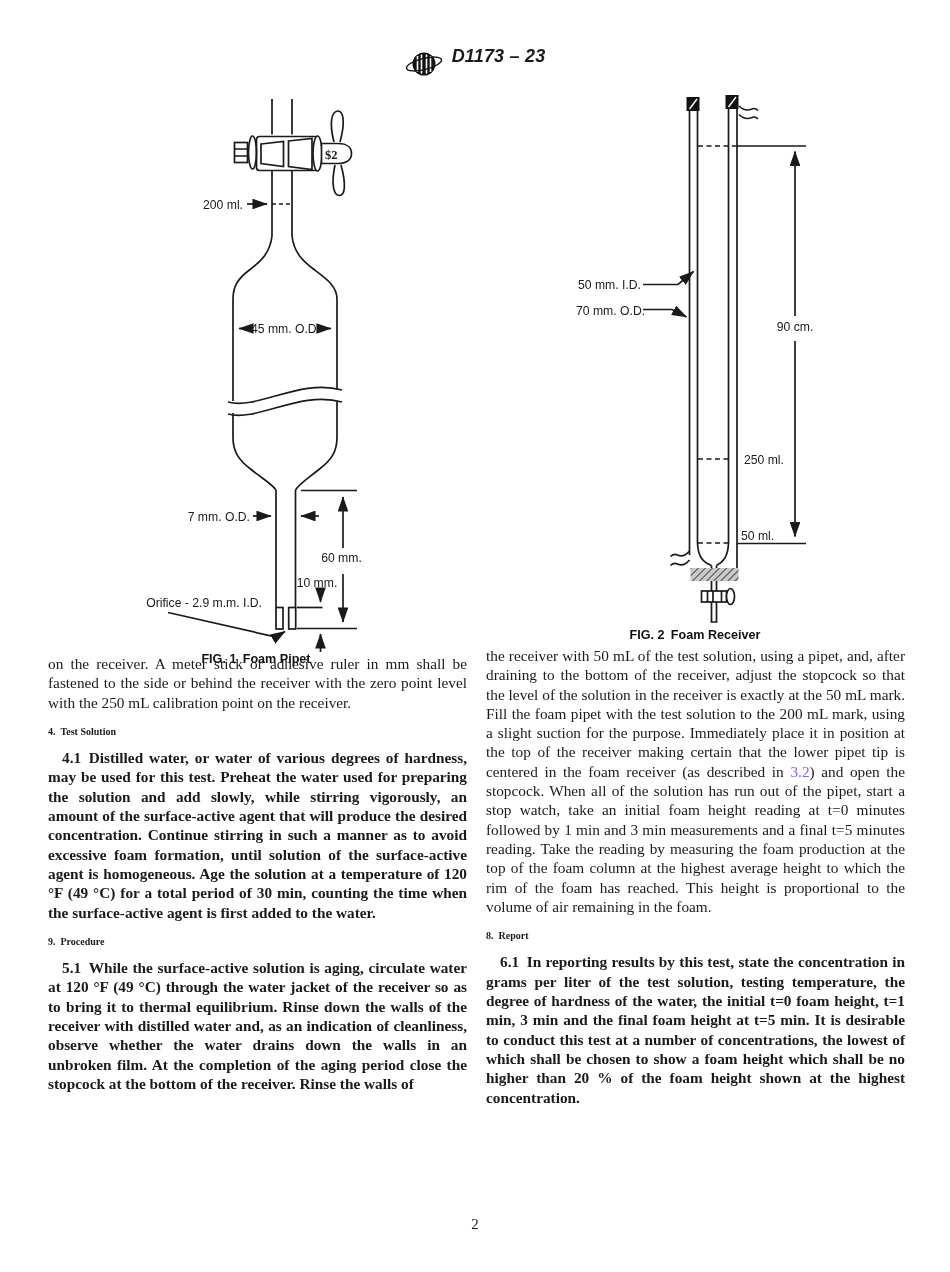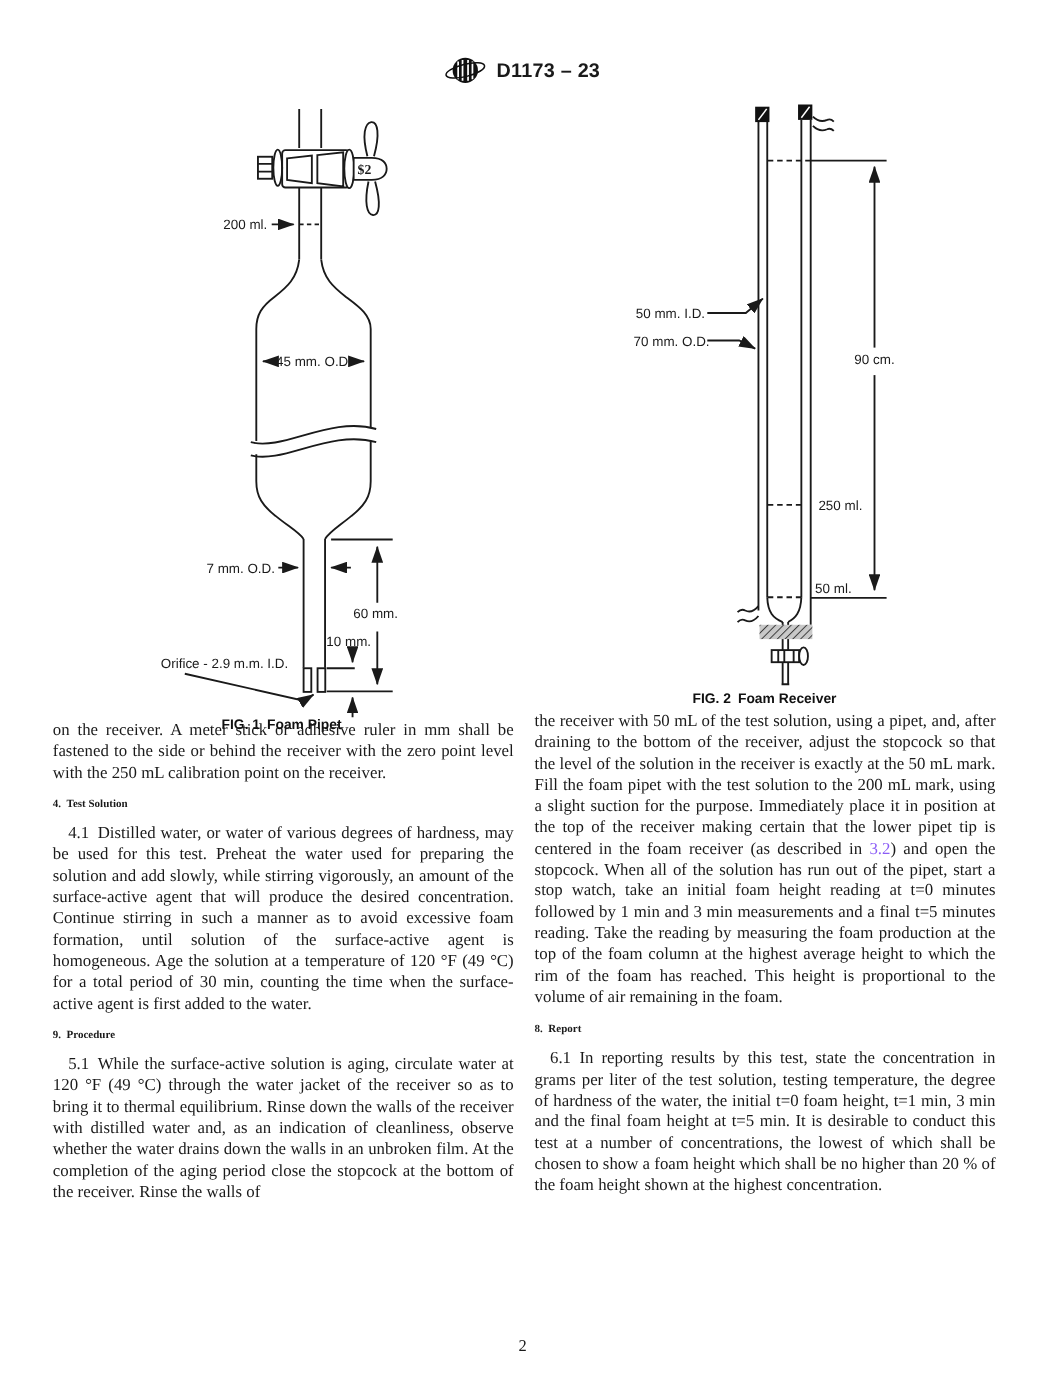--- a/index.html
+++ b/index.html
@@ -1,33 +1,33 @@
 <!DOCTYPE html>
 <html><head>
 <meta charset="utf-8">
 <style>
   html,body{margin:0;padding:0;background:#e8e8e8;}
   .page{position:relative;width:950px;height:1272px;background:#ffffff;margin:0 auto;
         font-family:"Liberation Serif",serif;color:#1a1a1a;overflow:hidden;}
   
   .hdr{position:absolute;top:46px;left:0;width:100%;display:flex;justify-content:center;
-       align-items:center;gap:9px;}
+       align-items:flex-start;gap:9px;font-style:italic;}
   .desig{font-family:"Liberation Sans",sans-serif;font-weight:bold;font-size:18px;letter-spacing:.2px;}
   
   .fig{position:absolute;}
   .fig1{left:120px;top:90px;width:350px;height:585px;}
   .fig2{left:555px;top:90px;width:265px;height:560px;}
   .flabel{font:12.2px "Liberation Sans",sans-serif;fill:#1a1a1a;stroke:none;}
   .fcap{font:bold 12.6px "Liberation Sans",sans-serif;fill:#111;stroke:none;}
   
   .col{position:absolute;width:419px;text-align:justify;font-size:15.3px;line-height:19.3px;}
   .col-left{left:48px;top:654px;}
   .col-right{left:486px;top:646px;}
   .col p{margin:0;}
-  p.indent{text-indent:14px;}
+  p.indent{text-indent:14px;font-weight:bold;}
   .col h2{font-size:10px;font-weight:bold;margin:10px 0 7px 0;font-family:inherit;}
   .xref{color:#8b5cf6;text-decoration:none;cursor:pointer;}
   .pageno{position:absolute;left:0;top:1216px;width:100%;text-align:center;font-size:15px;}
 </style>
 </head>
 <body>
 
 <div class="page">
 
   <div class="hdr">

